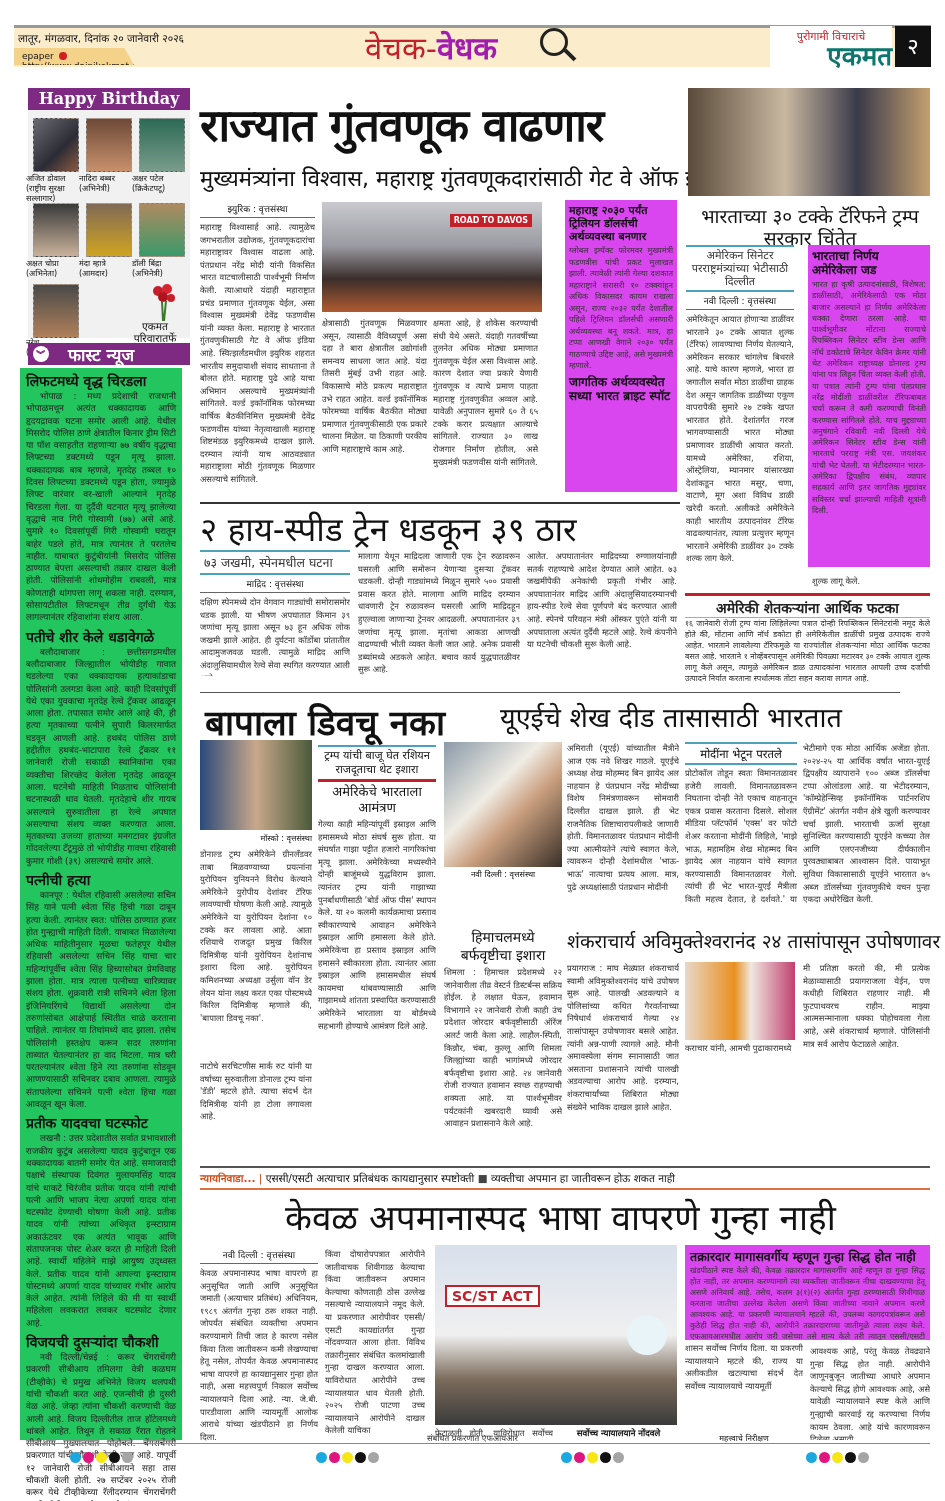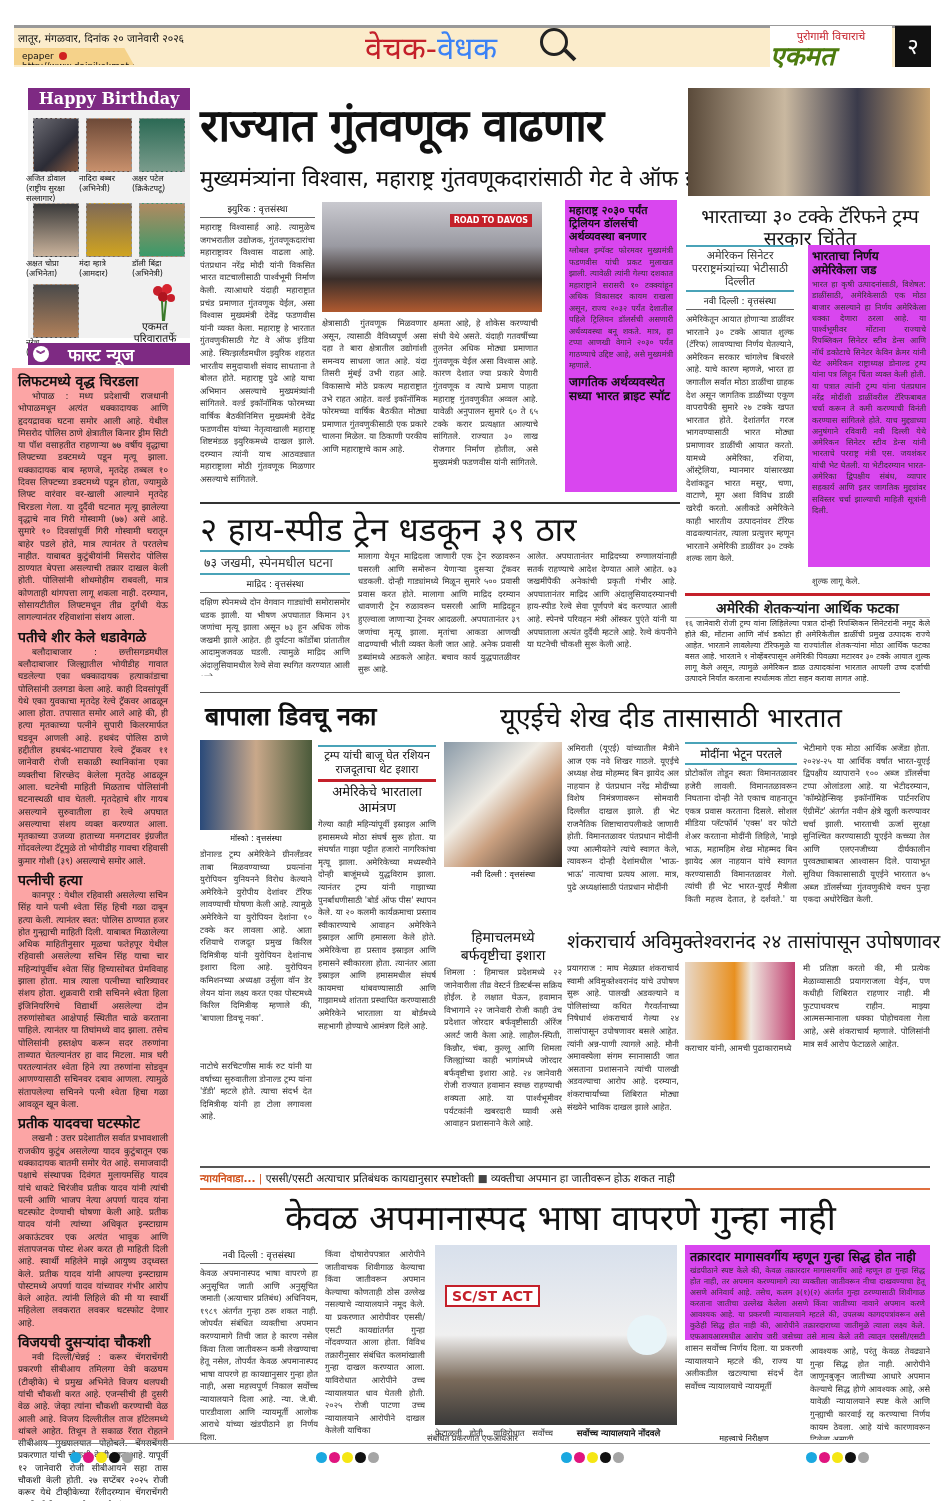--- a/index.html
+++ b/index.html
@@ -5,37 +5,37 @@
 *{box-sizing:border-box;margin:0;padding:0}
 body{width:945px;height:1501px;background:#fff;font-family:"DejaVu Sans",sans-serif;color:#111;position:relative;overflow:hidden}
 .abs{position:absolute}
 .masthead{left:14px;top:25px;width:917px;height:42px;background:#fbeccb;border-top:3px solid #999}
 .mast-date{left:18px;top:31px;font-size:10.5px;color:#111}
 .mast-url{left:14px;top:48px;width:120px;height:17px;background:#f5d28a;font-size:9px;padding:3px 0 0 8px;clip-path:polygon(0 0,92% 0,100% 100%,0 100%)}
 .mast-url .dot{display:inline-block;width:8px;height:8px;border-radius:50%;background:#d02020;margin:0 2px;vertical-align:-1px}
 .mast-url span.u{color:#111}
 .logo{left:365px;top:26px;font-size:31px;font-family:"DejaVu Sans",sans-serif;white-space:nowrap}
 .logo .a{color:#c4202a}
-.logo .b{color:#3b82f6;font-weight:normal}
+.logo .b{color:#a21caf;font-weight:bold}
 .mag{left:540px;top:28px;width:28px;height:28px;border:3px solid #222;border-radius:50%}
 .mag-h{left:563px;top:53px;width:14px;height:4px;background:#222;transform:rotate(45deg)}
 .brand{left:770px;top:26px;width:122px;height:41px;background:#fff}
 .brand .t1{color:#c4202a;font-size:11px;text-align:center;margin-top:2px}
-.brand .t2{color:#4d7c0f;font-size:26px;font-weight:bold;text-align:left;line-height:26px;font-style:italic}
+.brand .t2{color:#0f766e;font-size:26px;font-weight:bold;text-align:right;line-height:26px;}
 .pageno{left:895px;top:26px;width:36px;height:41px;background:#111;color:#fff;font-size:22px;text-align:center;line-height:41px}
 .bday{left:28px;top:88px;width:162px;height:250px;background:#f1f1f1}
 .bday-h{background:#7e2a83;color:#fff;font-family:"DejaVu Serif",serif;font-size:16px;font-weight:bold;text-align:center;height:22px;line-height:22px}
 .ph{position:absolute;width:46px;height:54px;border:1px dashed #999}
 .pn{position:absolute;font-size:8px;width:60px;line-height:10px}
 .rose{position:absolute;left:120px;top:195px;width:30px;height:40px}
 .wish{position:absolute;left:92px;top:252px;font-size:10.5px;text-align:center;width:70px;line-height:12px}
 .fast{left:28px;top:343px;width:162px;height:22px;background:#7e2a83;color:#fff;font-size:17px;font-weight:bold}
 .fast .chev{position:absolute;left:5px;top:3px;width:16px;height:16px;border-radius:50%;background:#fff;color:#7e2a83;font-size:10px;text-align:center;line-height:16px}
 .fast .lbl{position:absolute;left:40px;top:0}
-.fn-col{left:12px;top:368px;width:162px;height:1072px;background:#fca5a5;padding:0 6px}
+.fn-col{left:20px;top:368px;width:162px;height:1072px;background:#22c55e;padding:0 6px}
 .fn-h{font-size:14px;font-weight:bold;line-height:18px;margin-top:4px}
 .fn-b{font-size:8.8px;line-height:12.3px;color:#222;text-align:justify}
 .fn-b:first-letter{padding-left:14px}
 .h-main{left:200px;top:93px;font-size:45px;font-weight:bold;white-space:nowrap;letter-spacing:-1px}
 .h-sub{left:200px;top:162px;font-size:22px;white-space:nowrap}
 .body{font-size:8.3px;line-height:12.6px;color:#333;text-align:justify}
 .byline{font-size:9px;text-align:center;border-bottom:1px solid #666;padding-bottom:2px;margin-bottom:3px}
 .photo{background:linear-gradient(135deg,#6a6a72,#2c2c36 60%,#8a5a40)}
 .grey-box{background:#d946ef}
 .tbl-h{font-weight:bold}
@@ -167,23 +167,23 @@
   <div class="rule"></div>
   <div style="font-size:12.5px;color:#333;padding:2px 4px">७३ जखमी, स्पेनमधील घटना</div>
   <div class="rule"></div>
   <div class="byline" style="margin-top:2px">माद्रिद : वृत्तसंस्था</div>
   <div class="body" style="height:80px;overflow:hidden">दक्षिण स्पेनमध्ये दोन वेगवान गाड्यांची समोरासमोर धडक झाली. या भीषण अपघातात किमान ३९ जणांचा मृत्यू झाला असून ७३ हून अधिक लोक जखमी झाले आहेत. ही दुर्घटना कॉर्डोबा प्रांतातील आदामुजजवळ घडली. त्यामुळे माद्रिद आणि अंदालुसियामधील रेल्वे सेवा स्थगित करण्यात आली आहे.</div>
 </div>
 <div class="abs body" style="left:358px;top:550px;width:162px;height:138px;overflow:hidden">मालागा येथून माद्रिदला जाणारी एक ट्रेन रुळावरून घसरली आणि समोरून येणाऱ्या दुसऱ्या ट्रॅकवर धडकली. दोन्ही गाड्यांमध्ये मिळून सुमारे ५०० प्रवासी प्रवास करत होते. मालागा आणि माद्रिद दरम्यान धावणारी ट्रेन रुळावरून घसरली आणि माद्रिदहून हुएल्वाला जाणाऱ्या ट्रेनवर आदळली. अपघातानंतर ३९ जणांचा मृत्यू झाला. मृतांचा आकडा आणखी वाढण्याची भीती व्यक्त केली जात आहे. अनेक प्रवासी डब्यांमध्ये अडकले आहेत. बचाव कार्य युद्धपातळीवर सुरू आहे.</div>
 <div class="abs body" style="left:527px;top:550px;width:150px;height:138px;overflow:hidden">आलेत. अपघातानंतर माद्रिदच्या रुग्णालयांनाही सतर्क राहण्याचे आदेश देण्यात आले आहेत. ७३ जखमींपैकी अनेकांची प्रकृती गंभीर आहे. अपघातानंतर माद्रिद आणि अंदालुसियादरम्यानची हाय-स्पीड रेल्वे सेवा पूर्णपणे बंद करण्यात आली आहे. स्पेनचे परिवहन मंत्री ऑस्कर पुएंते यांनी या अपघाताला अत्यंत दुर्दैवी म्हटले आहे. रेल्वे कंपनीने या घटनेची चौकशी सुरू केली आहे.</div>
 
 <div class="abs" style="left:200px;top:692px;width:700px;height:1px;background:#555"></div>
-<div class="abs" style="left:205px;top:698px;font-size:25px;font-weight:bold;white-space:nowrap">बापाला डिवचू नका</div>
+<div class="abs" style="left:205px;top:698px;font-size:35px;font-weight:bold;white-space:nowrap">बापाला डिवचू नका</div>
 <div class="abs photo" style="left:200px;top:740px;width:112px;height:90px;background:linear-gradient(90deg,#2a4a7a,#c9a88a 50%,#4a5a3a)"></div>
-<div class="abs" style="left:200px;top:832px;width:112px;font-size:8px;text-align:center">मॉस्को : वृत्तसंस्था</div>
+<div class="abs" style="left:200px;top:832px;width:112px;font-size:8px;text-align:right">मॉस्को : वृत्तसंस्था</div>
 <div class="abs body" style="left:200px;top:848px;width:112px;height:210px;overflow:hidden">डोनाल्ड ट्रम्प अमेरिकेने ग्रीनलँडवर ताबा मिळवण्याच्या प्रयत्नांना युरोपियन युनियनने विरोध केल्याने अमेरिकेने युरोपीय देशांवर टॅरिफ लावण्याची घोषणा केली आहे. त्यामुळे अमेरिकेने या युरोपियन देशांना १० टक्के कर लावला आहे. आता रशियाचे राजदूत प्रमुख किरिल दिमित्रीव्ह यांनी युरोपियन देशांनाच इशारा दिला आहे. युरोपियन कमिशनच्या अध्यक्षा उर्सुला वॉन डेर लेयन यांना लक्ष्य करत एका पोस्टमध्ये किरिल दिमित्रीव्ह म्हणाले की, 'बापाला डिवचू नका'.</div>
 <div class="abs body" style="left:200px;top:1060px;width:112px;height:100px;overflow:hidden">नाटोचे सरचिटणीस मार्क रुट यांनी या वर्षाच्या सुरुवातीला डोनाल्ड ट्रम्प यांना 'डॅडी' म्हटले होते. त्याचा संदर्भ देत दिमित्रीव्ह यांनी हा टोला लगावला आहे.</div>
 <div class="abs" style="left:318px;top:745px;width:118px">
   <div class="rule"></div>
   <div style="font-size:11px;line-height:14px;text-align:center;margin-top:2px">ट्रम्प यांची बाजू घेत रशियन राजदूताचा थेट इशारा</div>
   <div class="redline" style="margin-top:2px"></div>
   <div style="font-size:13px;line-height:16px;text-align:center;margin-top:2px">अमेरिकेचे भारताला आमंत्रण</div>
   <div class="body" style="height:325px;overflow:hidden;margin-top:2px">गेल्या काही महिन्यांपूर्वी इस्राइल आणि हमासमध्ये मोठा संघर्ष सुरू होता. या संघर्षात गाझा पट्टीत हजारो नागरिकांचा मृत्यू झाला. अमेरिकेच्या मध्यस्थीने दोन्ही बाजूंमध्ये युद्धविराम झाला. त्यानंतर ट्रम्प यांनी गाझाच्या पुनर्बांधणीसाठी 'बोर्ड ऑफ पीस' स्थापन केले. या २० कलमी कार्यक्रमाचा प्रस्ताव स्वीकारण्याचे आवाहन अमेरिकेने इस्राइल आणि हमासला केले होते. अमेरिकेचा हा प्रस्ताव इस्राइल आणि हमासने स्वीकारला होता. त्यानंतर आता इस्राइल आणि हमासमधील संघर्ष कायमचा थांबवण्यासाठी आणि गाझामध्ये शांतता प्रस्थापित करण्यासाठी अमेरिकेने भारताला या बोर्डमध्ये सहभागी होण्याचे आमंत्रण दिले आहे.</div>
 </div>
 

